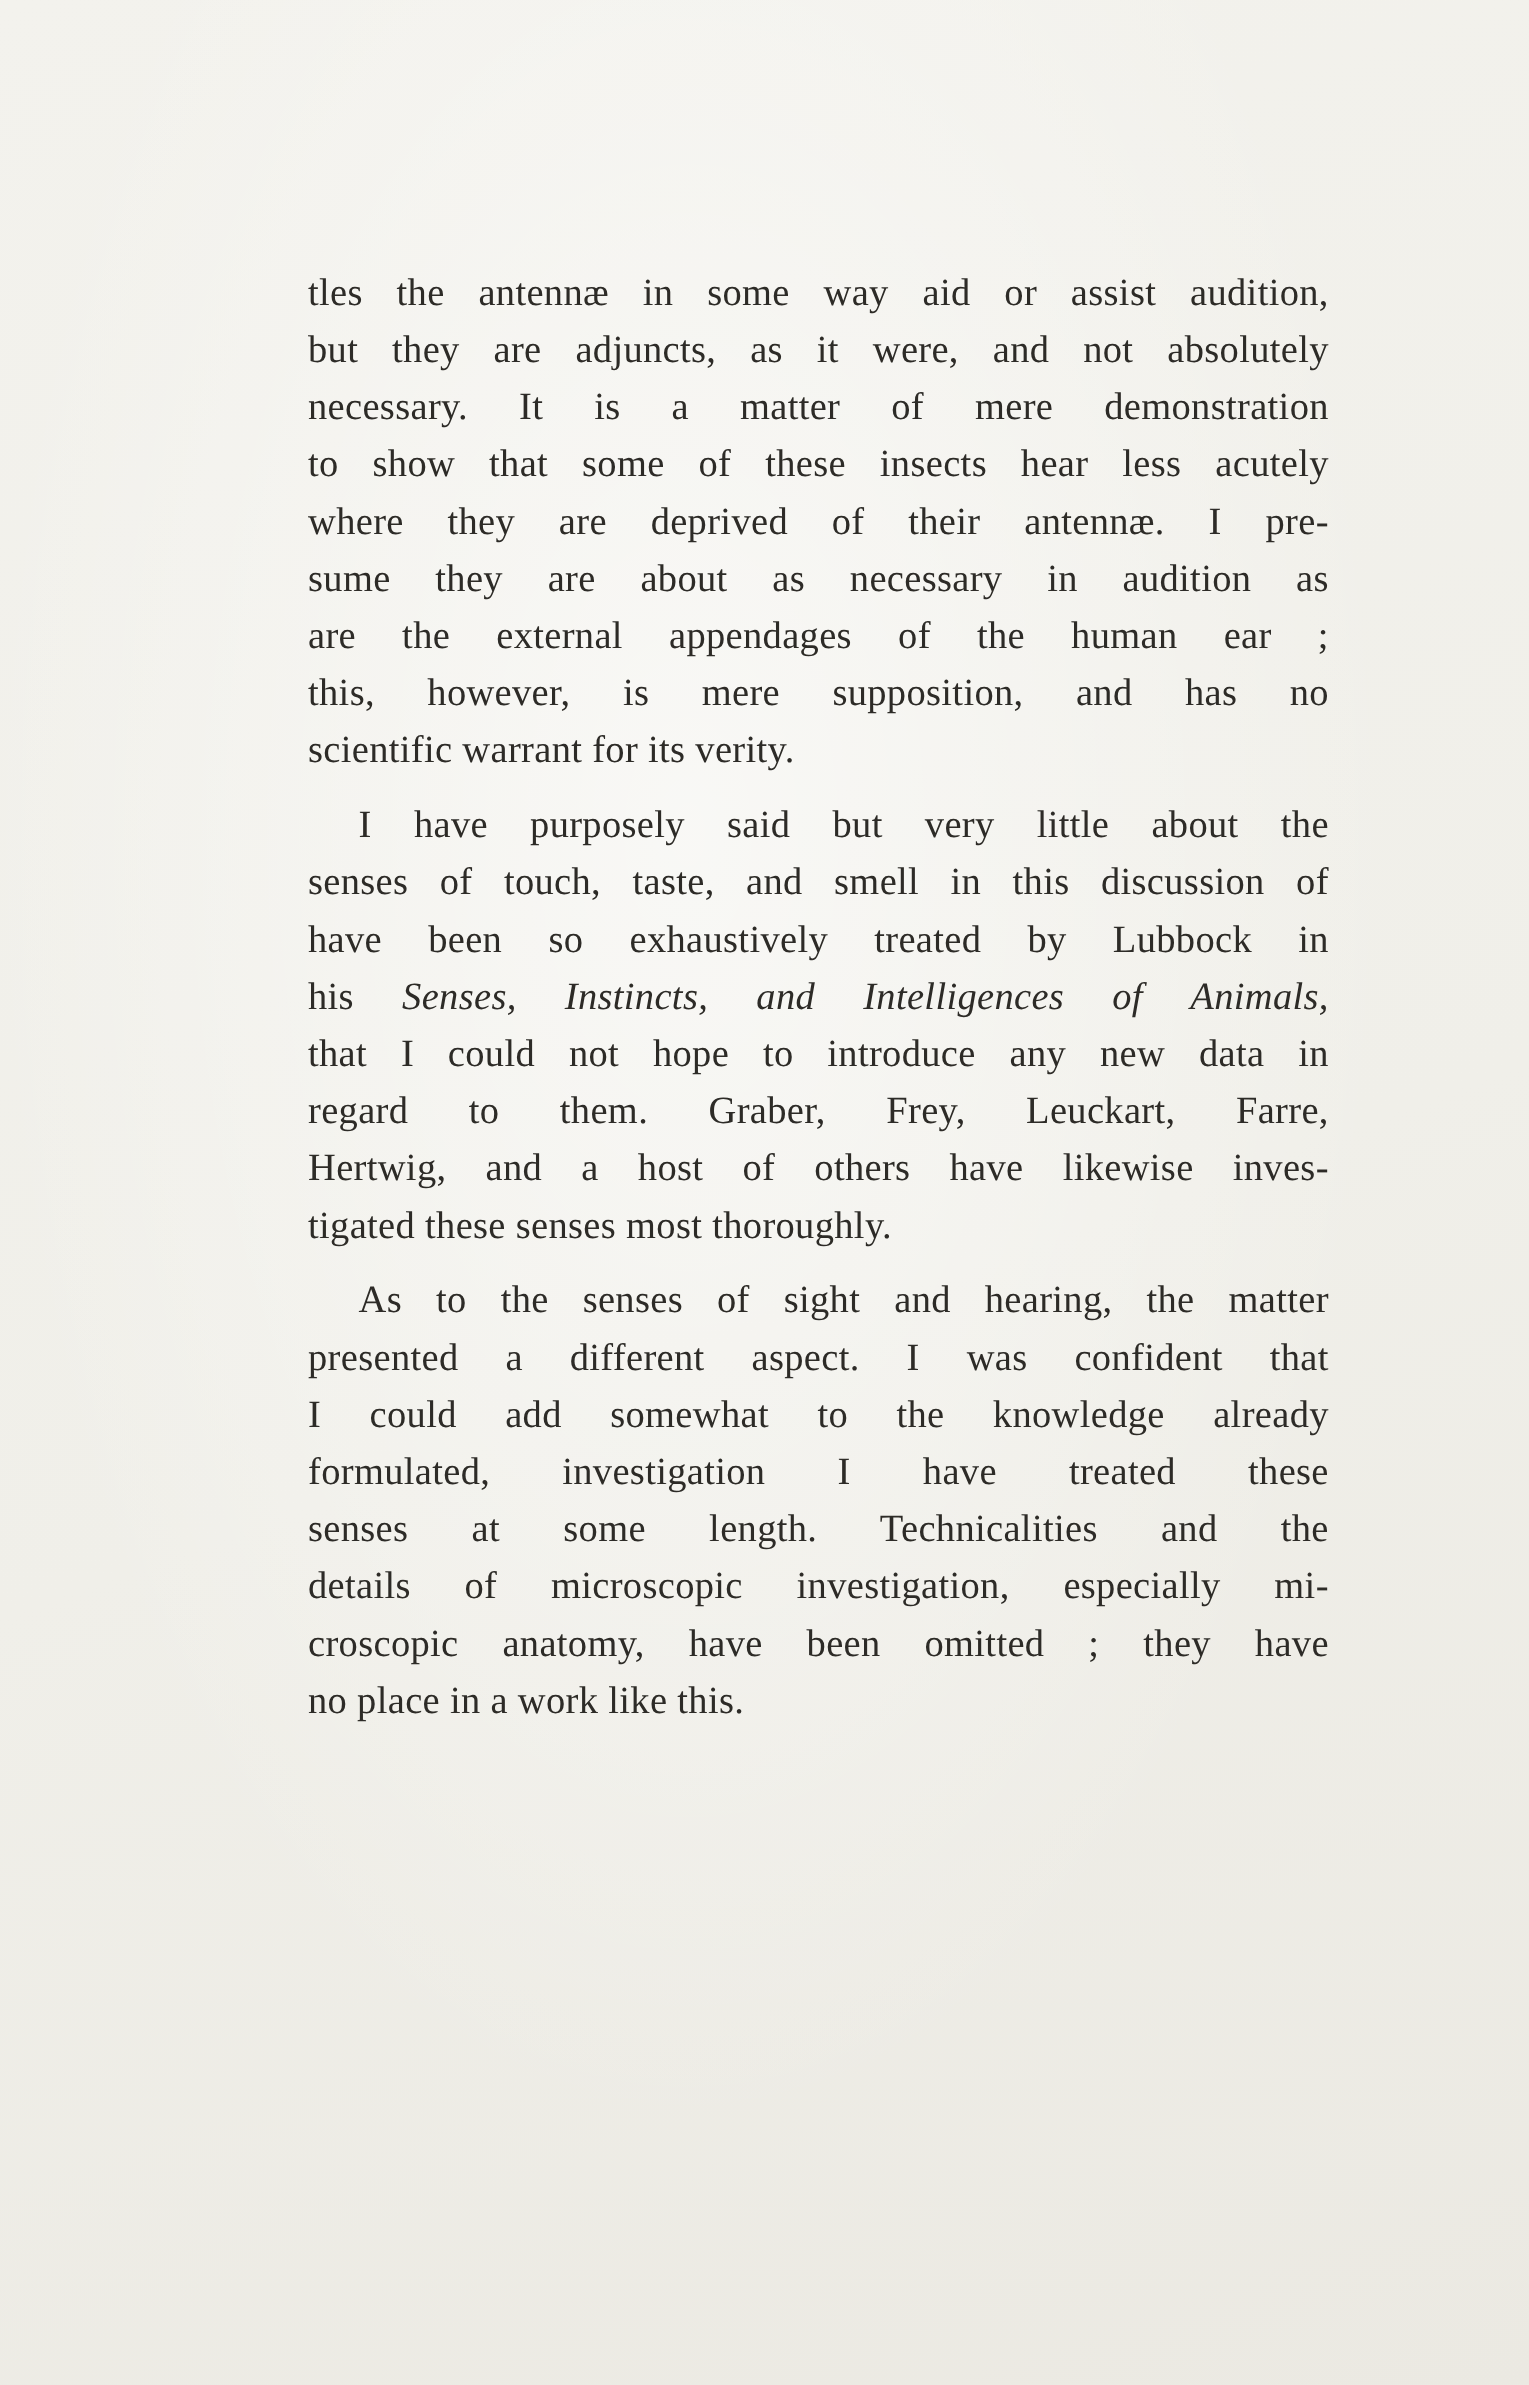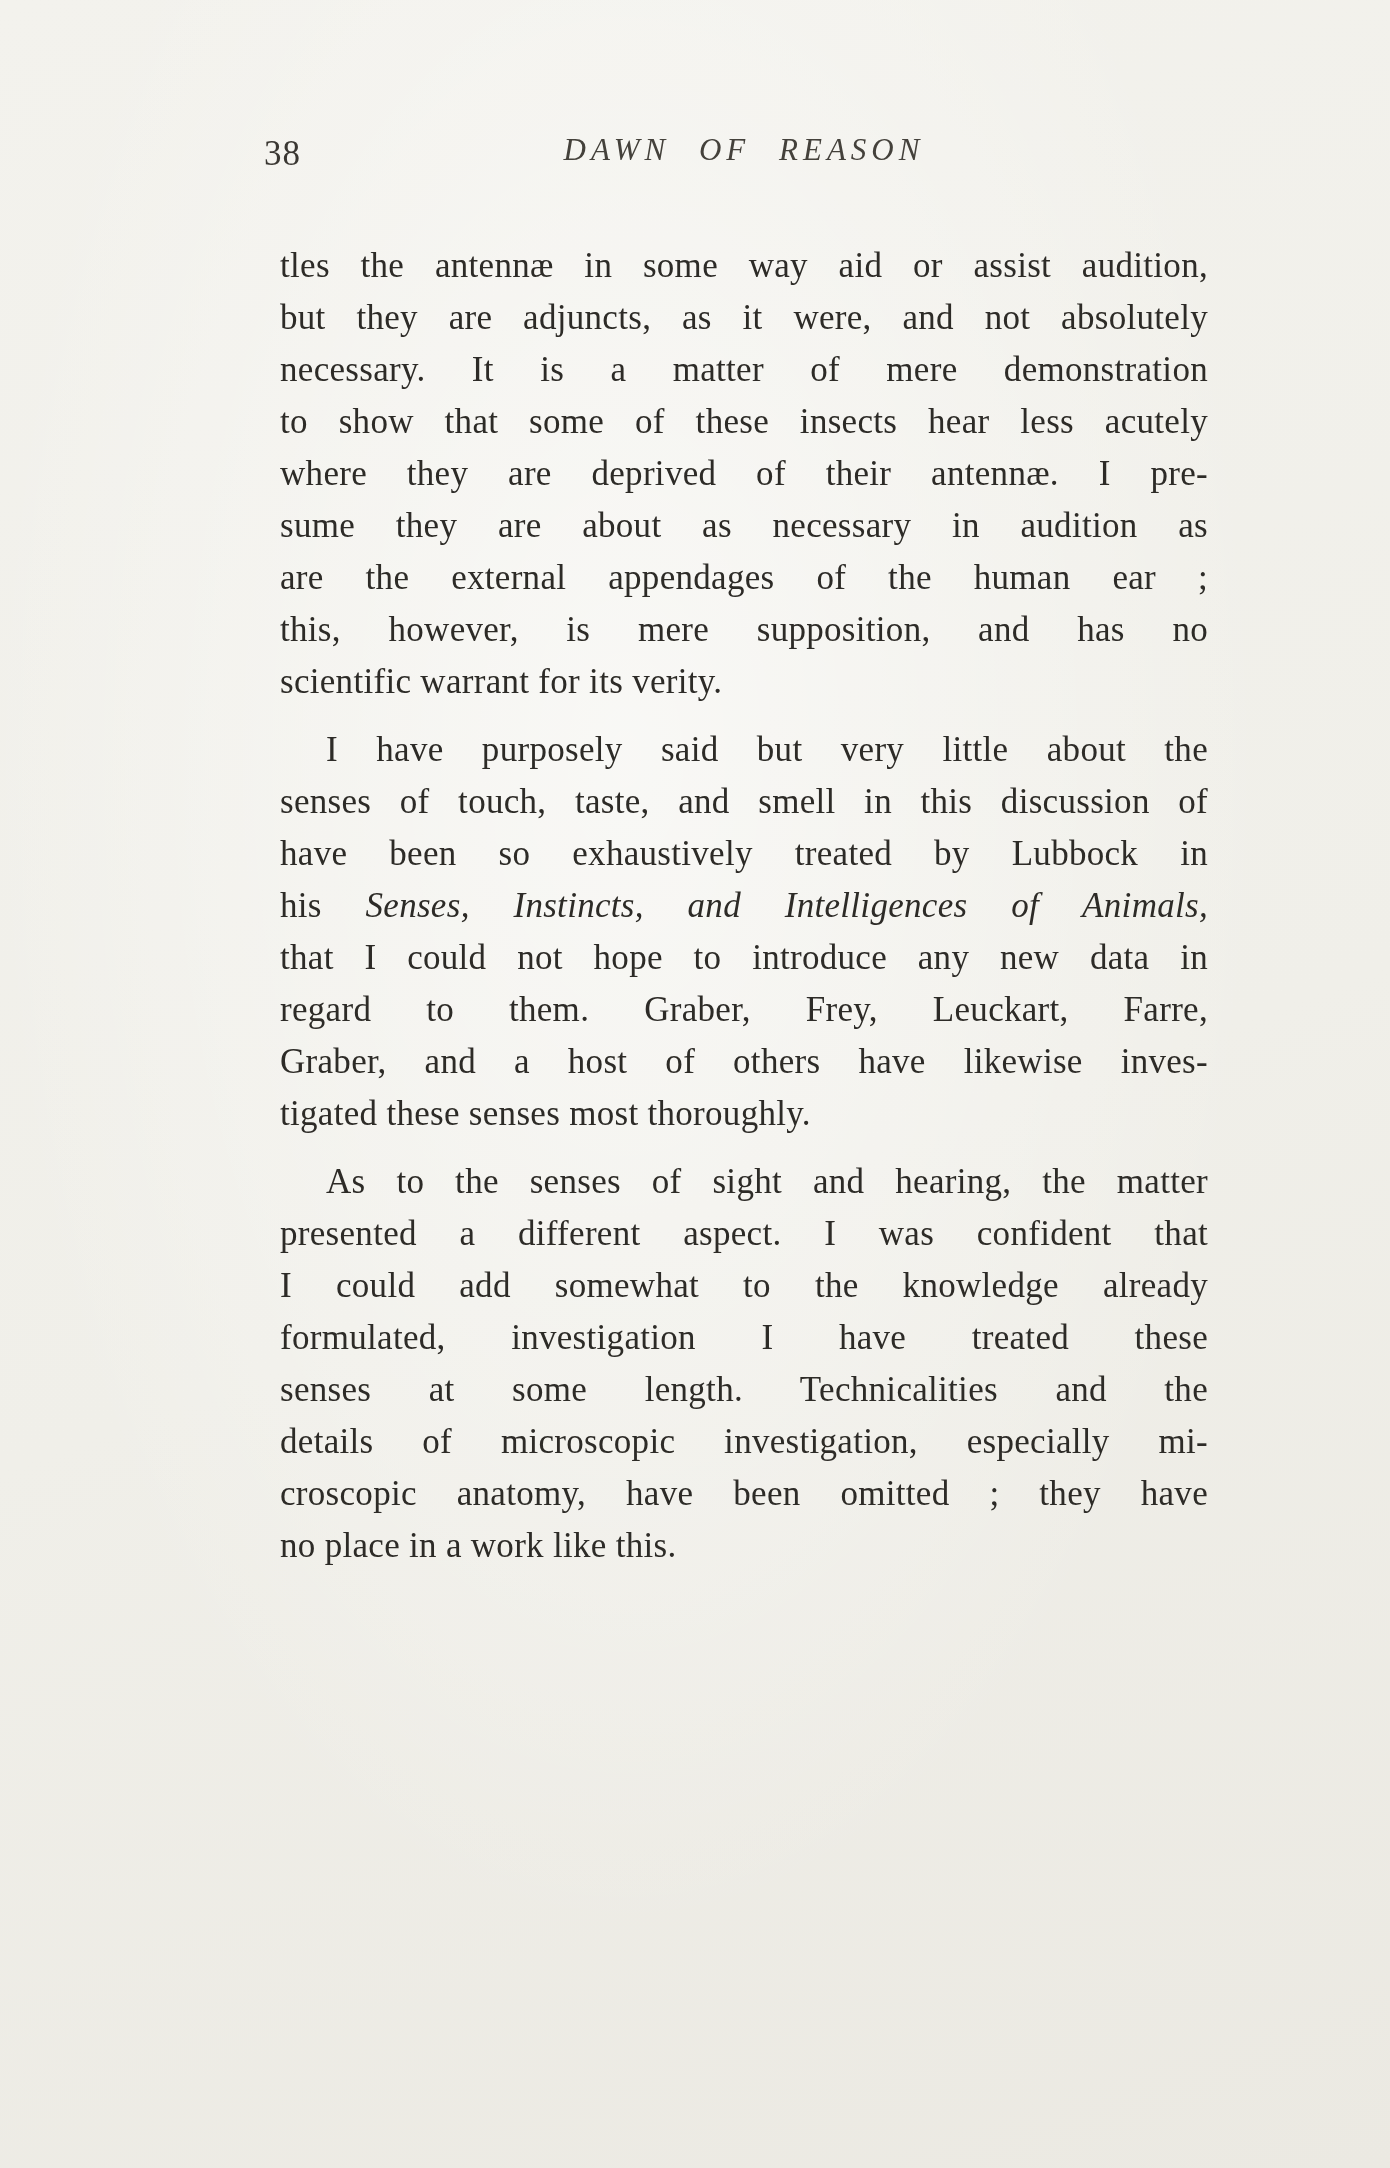--- a/index.html
+++ b/index.html
@@ -74,45 +74,41 @@
   }
   .em {
     font-style: italic;
   }
 </style>
 </head>
 <body>
 
 <div class="page">
 
-  <div class="header">
-    <div class="page-number">38</div>
-    <div class="running-title">DAWN OF REASON</div>
-  </div>
 
   <div class="body-block">
       <div class="paragraph">
         <div class="line"><span>tles the antennæ in some way aid or assist audition,</span></div>
         <div class="line"><span>but they are adjuncts, as it were, and not absolutely</span></div>
         <div class="line"><span>necessary. It is a matter of mere demonstration</span></div>
         <div class="line"><span>to show that some of these insects hear less acutely</span></div>
         <div class="line"><span>where they are deprived of their antennæ. I pre-</span></div>
         <div class="line"><span>sume they are about as necessary in audition as</span></div>
         <div class="line"><span>are the external appendages of the human ear ;</span></div>
         <div class="line"><span>this, however, is mere supposition, and has no</span></div>
         <div class="line para-last"><span>scientific warrant for its verity.</span></div>
       </div>
       <div class="paragraph">
         <div class="line indent"><span>I have purposely said but very little about the</span></div>
         <div class="line"><span>senses of touch, taste, and smell in this discussion of</span></div>
         <div class="line"><span>have been so exhaustively treated by Lubbock in</span></div>
         <div class="line"><span>his </span><span class="em">Senses, Instincts, and Intelligences of Animals,</span></div>
         <div class="line"><span>that I could not hope to introduce any new data in</span></div>
         <div class="line"><span>regard to them. Graber, Frey, Leuckart, Farre,</span></div>
-        <div class="line"><span>Graber, and a host of others have likewise inves-</span></div>
+        <div class="line"><span>Hertwig, and a host of others have likewise inves-</span></div>
         <div class="line para-last"><span>tigated these senses most thoroughly.</span></div>
       </div>
       <div class="paragraph">
         <div class="line indent"><span>As to the senses of sight and hearing, the matter</span></div>
         <div class="line"><span>presented a different aspect. I was confident that</span></div>
         <div class="line"><span>I could add somewhat to the knowledge already</span></div>
         <div class="line"><span>formulated, investigation I have treated these</span></div>
         <div class="line"><span>senses at some length. Technicalities and the</span></div>
         <div class="line"><span>details of microscopic investigation, especially mi-</span></div>
         <div class="line"><span>croscopic anatomy, have been omitted ; they have</span></div>

